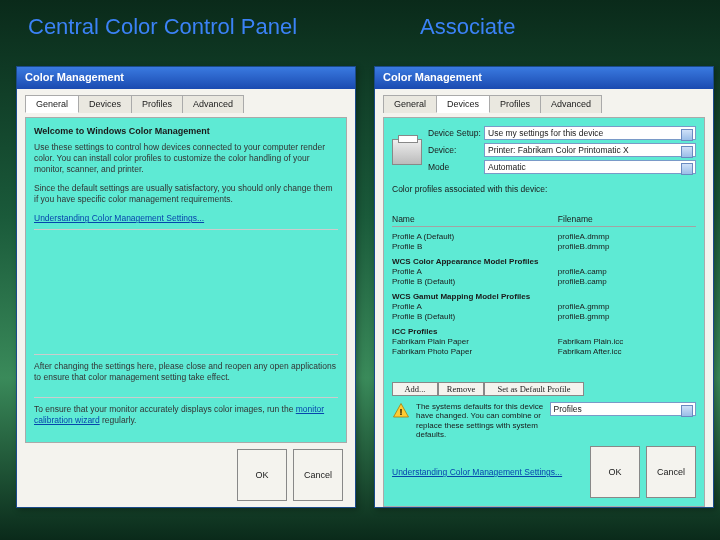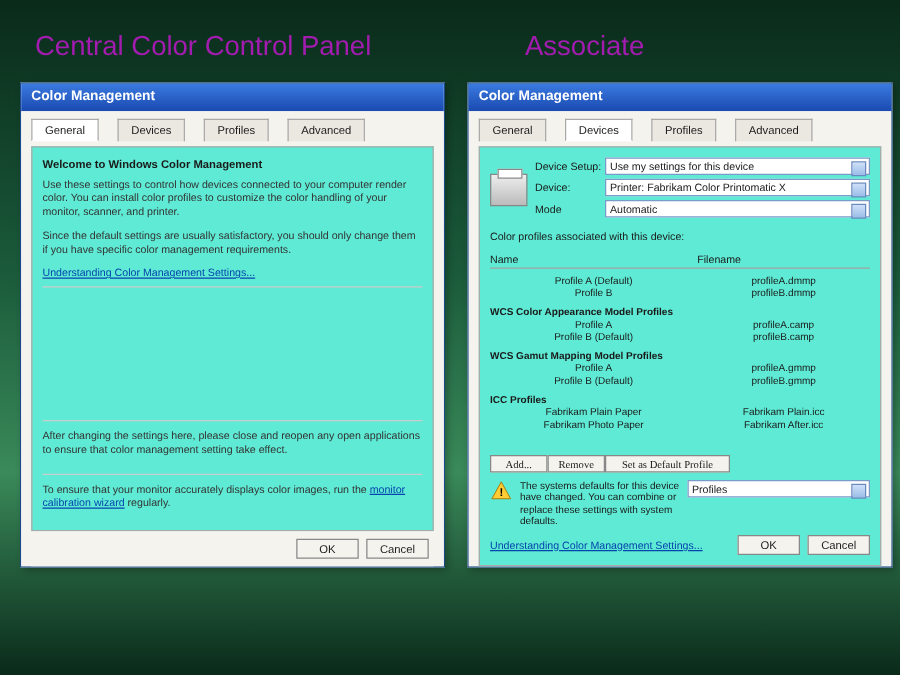--- a/index.html
+++ b/index.html
@@ -2,49 +2,49 @@
 <html><head>
 <meta charset="utf-8">
 <style>
   * { box-sizing: border-box; margin: 0; padding: 0; }
   body {
     width: 720px; height: 540px;
     font-family: "Segoe UI", Tahoma, sans-serif;
     background: linear-gradient(180deg, #0a2a1a 0%, #1a5a3a 40%, #3a8a5a 70%, #0a2a1a 100%);
     position: relative; overflow: hidden; color: #1a1a1a;
   }
-  .slide-title { position:absolute; left:28px; top:24px; font-size:22px; color:#a21caf; font-weight:400; }
+  .slide-title { position:absolute; left:28px; top:14px; font-size:22px; color:#3b82f6; font-weight:400; }
   .slide-title.right { left:420px; }
   .panel {
-    position:absolute; top:66px; width:340px; height:388px;
+    position:absolute; top:66px; width:340px; height:442px;
     background:#fff; border:1px solid #1a4a8a; box-shadow:2px 2px 6px rgba(0,0,0,0.3);
     font-size:9px;
   }
   .panel.left { left:16px; }
   .panel.right { left:374px; }
   .titlebar {
     height:22px; background:linear-gradient(180deg,#3a7ae0 0%,#1a4ab0 100%);
     color:#fff; font-size:11px; font-weight:bold; padding:4px 8px 0 8px;
   }
   .body { padding:6px 8px 0 8px; background:#f4f3ee; height:calc(100% - 22px); display:flex; flex-direction:column; }
-  .tabs { display:flex; gap:16px; margin-bottom:4px; }
+  .tabs { display:flex; gap:0; margin-bottom:4px; }
   .tab {
     font-size:9px; padding:3px 10px; border:1px solid #aaa; border-bottom:none;
     background:#eae8e0; cursor:pointer; margin-right:-1px;
   }
   .tab.active { background:#fff; border-bottom:1px solid #fff; position:relative; z-index:2; }
   .tabpage { background:#5eead4; border:1px solid #aaa; flex:1; padding:8px; display:flex; flex-direction:column; }
   .subhead { font-size:9px; font-weight:bold; margin-bottom:6px; }
   .para { font-size:8.5px; line-height:1.3; margin-bottom:8px; color:#333; }
   .link { color:#0645ad; text-decoration:underline; cursor:pointer; font-size:8.5px; }
   .hr { border:none; border-top:1px solid #ccc; margin:6px 0; }
   .bold { font-weight:normal; }
   .btnbar { margin-top:auto; display:flex; justify-content:flex-end; gap:6px; padding:6px 4px; background:#f4f3ee; }
   .btn {
-    font-size:9px; padding:2px 10px; border:1px solid #888; background:#f4f3ee;
+    font-size:9px; padding:20px 10px; border:1px solid #888; background:#f4f3ee;
     cursor:pointer; min-width:50px; text-align:center;
   }
   .row { display:flex; align-items:center; margin-bottom:3px; }
   .rlabel { width:56px; font-size:8.5px; }
   .dropdown {
     flex:1; border:1px solid #7a9ac8; background:#fff; font-size:8.5px;
     padding:1px 14px 1px 3px; position:relative; cursor:pointer; height:14px;
   }
   .dropdown::after {
     content:""; position:absolute; right:2px; top:2px; width:10px; height:10px;
@@ -52,27 +52,27 @@
   }
   .printer-icon {
     width:30px; height:26px; margin-right:6px;
     background:linear-gradient(180deg,#eee,#bbb); border:1px solid #888;
     position:relative;
   }
   .printer-icon::before {
     content:""; position:absolute; left:5px; top:-5px; width:18px; height:6px;
     background:#fff; border:1px solid #888;
   }
-  .assoc-note { font-size:8.5px; margin:4px 0 6px; }
+  .assoc-note { font-size:8.5px; margin:4px 0 18px; }
   .list-head { display:flex; font-size:8.5px; border-bottom:1px solid #a3a3a3; padding:2px 0; }
   .col-name { flex:1.2; }
   .col-file { flex:1; }
   .group { margin-top:5px; }
   .group-title { font-size:8px; font-weight:bold; margin-bottom:1px; }
-  .li { display:flex; font-size:8px; line-height:1.25;text-align:center; }
+  .li { display:flex; font-size:8px; line-height:1.25; }
   .li .n { flex:1.2; } .li .f { flex:1; }
   .btnrow { display:flex; gap:0; margin-top:6px;font-family:Liberation Serif, serif; }
   .btn.small { min-width:46px; padding:1px 6px; font-size:8.5px; }
   .warnbox { display:flex; align-items:flex-start; gap:6px; margin-top:6px; }
   .warn-icon { width:18px; height:18px; }
   .warn-icon svg { width:18px; height:18px; }
   .warn-text { font-size:8px; flex:1; line-height:1.2; }
   .profiles-drop { width:70px; }
   .btnbar2 { display:flex; justify-content:flex-end; gap:6px; margin-top:6px; align-items:center; }
   .left-link { margin-right:auto; }

